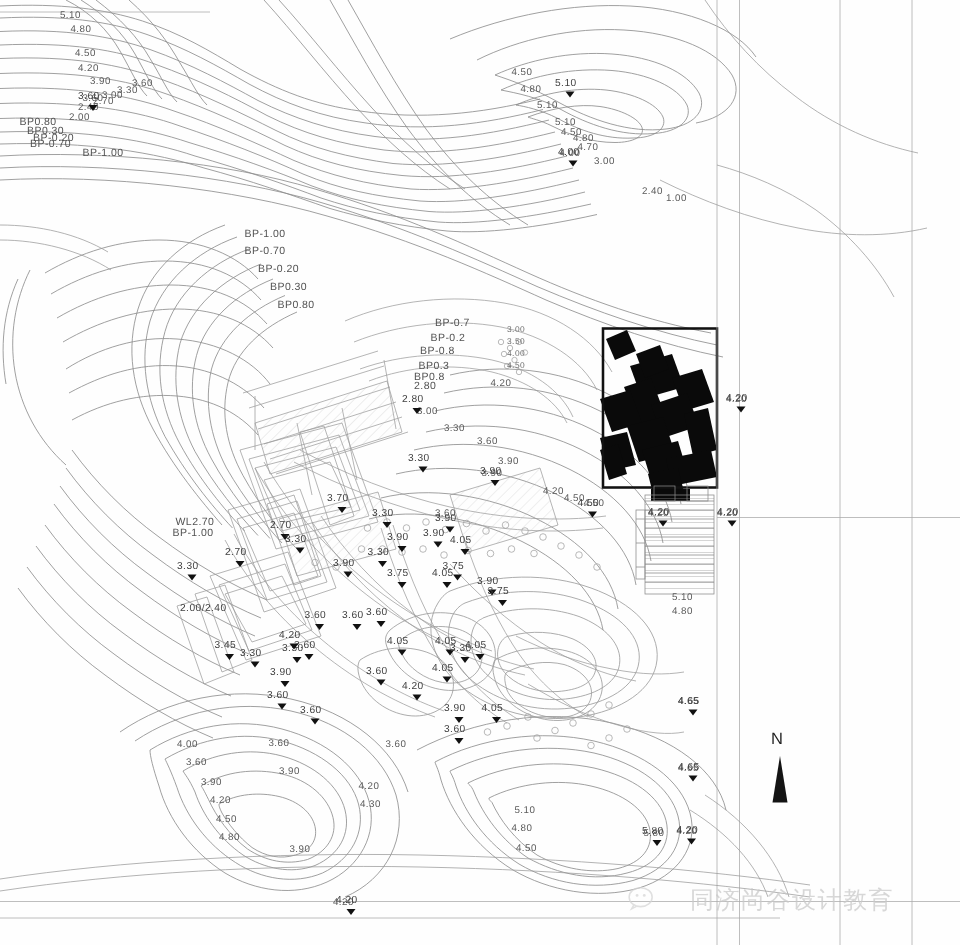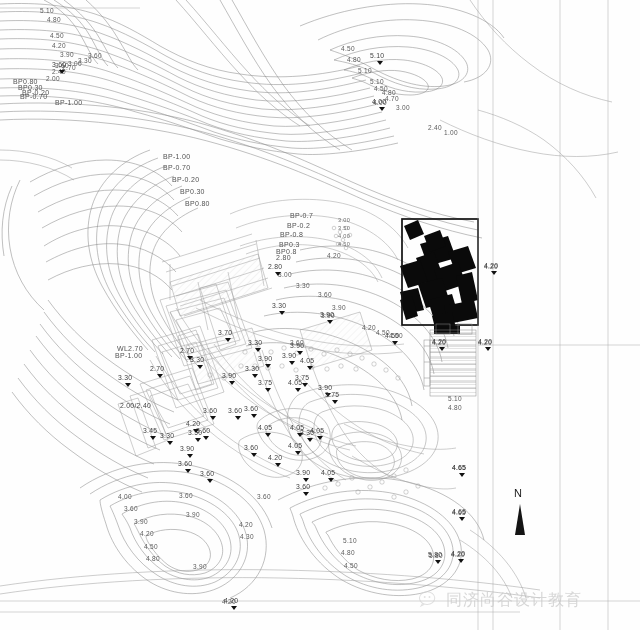--- a/index.html
+++ b/index.html
@@ -17,21 +17,21 @@
         border-left:3px solid transparent;border-right:3px solid transparent;
         border-top:4.5px solid #111;}
   
   #north{position:absolute;left:505px;top:487px;width:34px;height:55px;}
   #north .n{position:absolute;left:9px;top:0;font-size:11px;color:#1d1d1d;
             font-family:"Liberation Sans",sans-serif;}
   #north .arw{position:absolute;left:10px;top:17px;width:0;height:0;
               border-left:5px solid transparent;border-right:5px solid transparent;
               border-bottom:31px solid #141414;}
   
-  #wm{position:absolute;left:418px;top:589px;display:flex;align-items:center;gap:5px;opacity:.72;}
+  #wm{position:absolute;left:418px;top:589px;display:flex;align-items:center;gap:19px;opacity:.72;}
   #wm .logo{width:23px;height:23px;position:relative;}
   #wm .txt{font-size:16px;color:#c9c9c9;letter-spacing:1px;
            font-family:"DejaVu Sans",sans-serif;}
 </style>
 </head>
 <body>
 
 <div id="sheet">
 
   <svg id="cad" viewBox="0 0 640 630">

